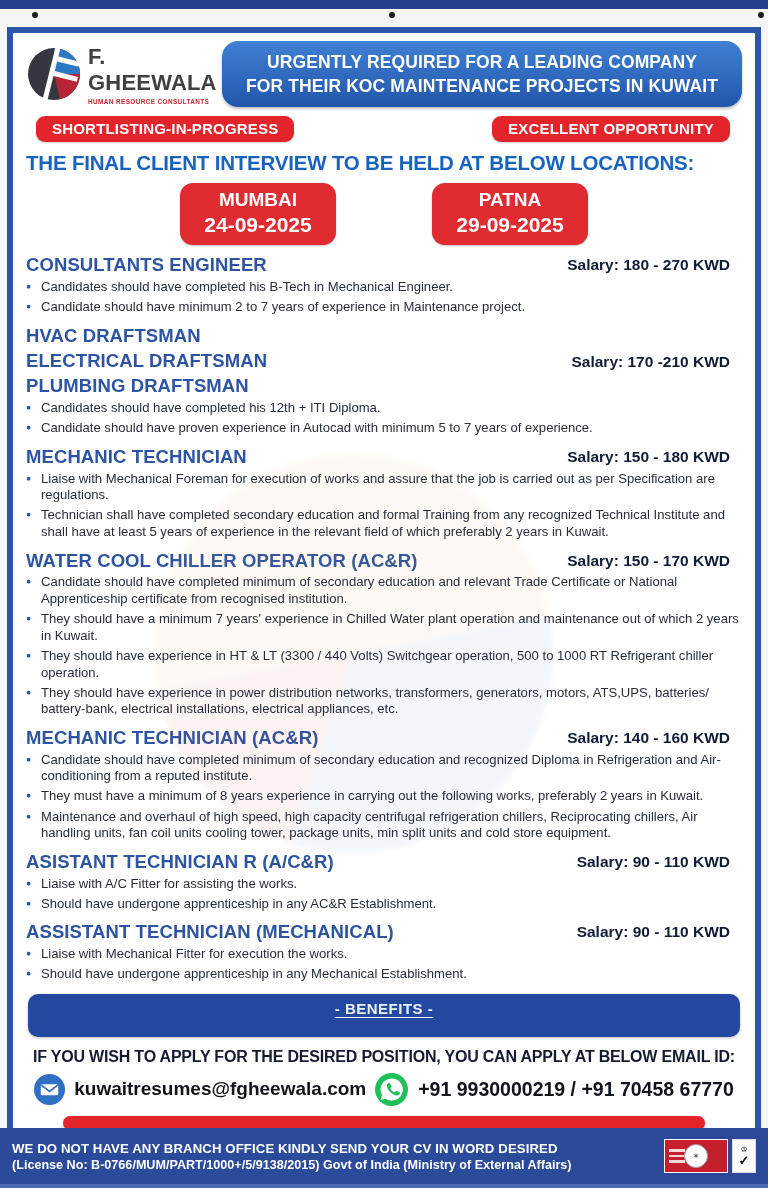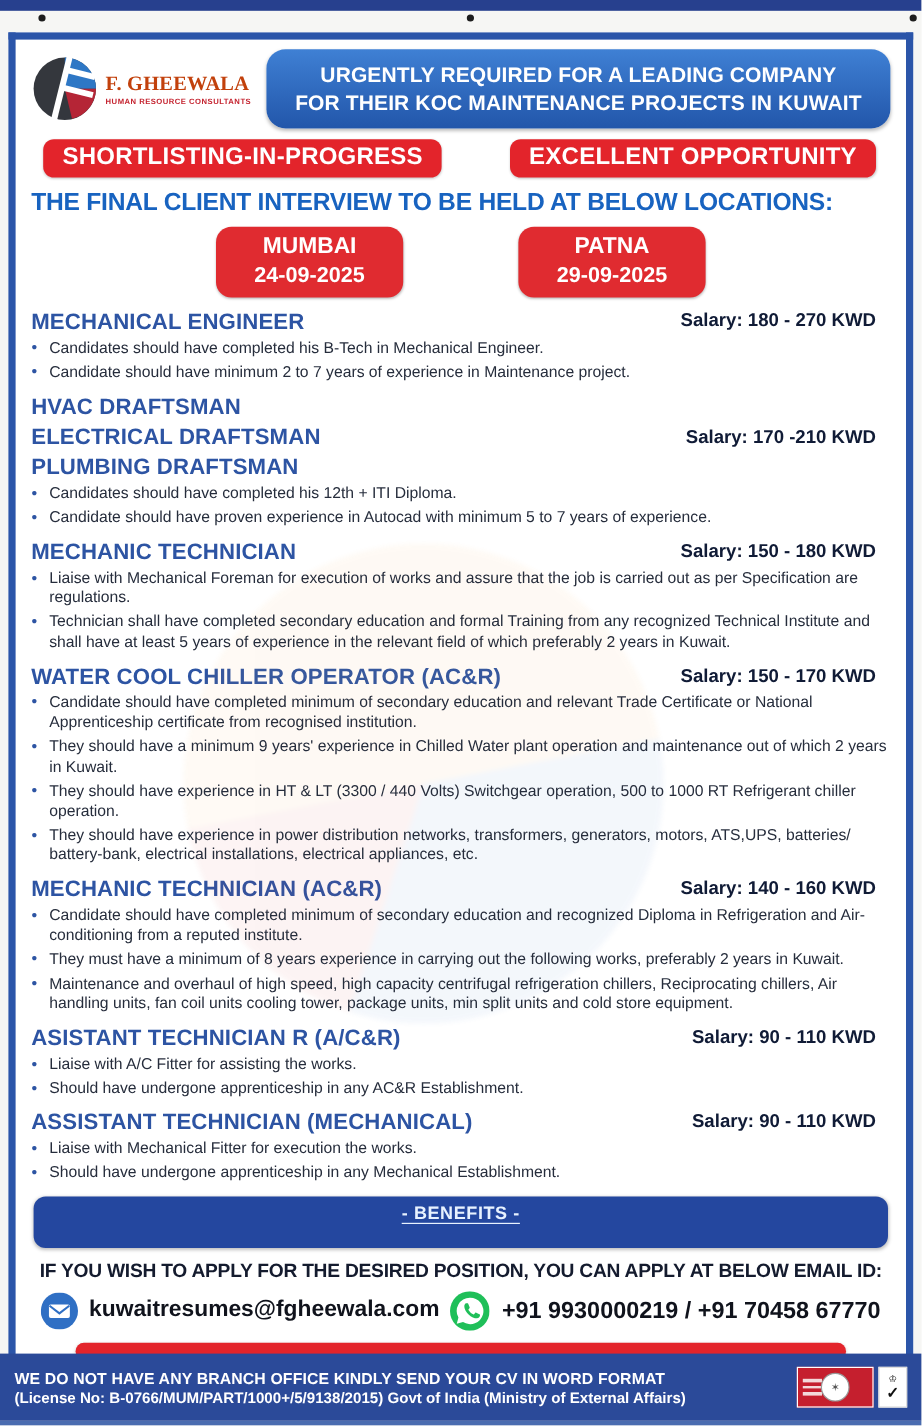--- a/index.html
+++ b/index.html
@@ -29,52 +29,52 @@
     background:conic-gradient(#f6a23c 0 22%, #2f6fc4 0 55%, #d2302d 0 72%, #f6a23c 0);
     opacity:0.05; filter:blur(2px);
     pointer-events:none;
   }
 
   
   .header-row { display:flex; align-items:center; gap:10px; }
   .logo-block { width:186px; display:flex; align-items:center; gap:6px; flex:none; }
   .logo-mark { width:56px; height:56px; flex:none; }
   .logo-texts { display:flex; flex-direction:column; }
-  .logo-name { color:#c2410c; font-weight:bold; font-size:17px; letter-spacing:0.2px;font-family:Liberation Serif, serif; }
+  .logo-name { color:#404040; font-weight:bold; font-size:22px; letter-spacing:0.2px; }
   .logo-tagline { color:#c52430; font-weight:bold; font-size:6.4px; letter-spacing:0.4px; margin-top:2px; }
   .banner {
     flex:1; background:linear-gradient(180deg,#3f80d4,#2256aa);
     border-radius:16px; padding:9px 14px; text-align:center;
     color:#fff; font-weight:bold; font-size:17.5px; line-height:1.38;
     box-shadow:0 2px 3px rgba(0,0,0,0.25);
     letter-spacing:0.1px;
   }
 
   
   .badges-row { display:flex; justify-content:space-between; margin:9px 12px 0 10px; }
   .pill {
-    background:#e3242b; color:#fff; font-weight:bold; font-size:20px;
+    background:#e3242b; color:#fff; font-weight:bold; font-size:15px;
     padding:4px 16px 5px; border-radius:9px; letter-spacing:0.2px;
     box-shadow:0 1px 2px rgba(0,0,0,0.2);
   }
 
   .main-heading {
     margin-top:9px; color:#1863c0; font-weight:800; font-size:20.5px;
     letter-spacing:-0.2px; white-space:nowrap;
   }
 
   
   .locations-row { display:flex; justify-content:center; gap:96px; margin-top:8px; }
   .loc-box {
     background:#e02b30; color:#fff; text-align:center; border-radius:13px;
     padding:6px 22px 8px; min-width:156px;
     box-shadow:0 1px 2px rgba(0,0,0,0.25);
   }
   .loc-city { font-weight:bold; font-size:19px; }
-  .loc-date { font-weight:bold; font-size:18px; margin-top:2px; }
+  .loc-date { font-weight:bold; font-size:21px; margin-top:2px; }
 
   
   .job { margin-top:9px; }
   .job-head { display:flex; justify-content:space-between; align-items:flex-start; }
   .job-head.multi { align-items:center; }
   .job-titles { display:flex; flex-direction:column; gap:4px; }
   .job-title { color:#2d54a3; font-weight:800; font-size:18.5px; letter-spacing:0.1px; line-height:1.15; }
   .salary { color:#101b36; font-weight:bold; font-size:15.5px; white-space:nowrap; padding:2px 12px 0 0; }
   .job ul { list-style:none; margin-top:3px; }
   .job li {
@@ -183,21 +183,21 @@
       <div class="loc-date">24-09-2025</div>
     </div>
     <div class="loc-box">
       <div class="loc-city">PATNA</div>
       <div class="loc-date">29-09-2025</div>
     </div>
   </div>
 
   <div class="job">
     <div class="job-head">
-      <span class="job-title">MECHANICAL ENGINEER</span>
+      <span class="job-title">CONSULTANTS ENGINEER</span>
       <span class="salary">Salary: 180 - 270 KWD</span>
     </div>
     <ul>
       <li>Candidates should have completed his B-Tech in Mechanical Engineer.</li>
       <li>Candidate should have minimum 2 to 7 years of experience in Maintenance project.</li>
     </ul>
   </div>
 
   <div class="job">
     <div class="job-head multi">
@@ -225,21 +225,21 @@
     </ul>
   </div>
 
   <div class="job">
     <div class="job-head">
       <span class="job-title">WATER COOL CHILLER OPERATOR (AC&amp;R)</span>
       <span class="salary">Salary: 150 - 170 KWD</span>
     </div>
     <ul>
       <li>Candidate should have completed minimum of secondary education and relevant Trade Certificate or National Apprenticeship certificate from recognised institution.</li>
-      <li>They should have a minimum 9 years' experience in Chilled Water plant operation and maintenance out of which 2 years in Kuwait.</li>
+      <li>They should have a minimum 7 years' experience in Chilled Water plant operation and maintenance out of which 2 years in Kuwait.</li>
       <li>They should have experience in HT &amp; LT (3300 / 440 Volts) Switchgear operation, 500 to 1000 RT Refrigerant chiller operation.</li>
       <li>They should have experience in power distribution networks, transformers, generators, motors, ATS,UPS, batteries/ battery-bank, electrical installations, electrical appliances, etc.</li>
     </ul>
   </div>
 
   <div class="job">
     <div class="job-head">
       <span class="job-title">MECHANIC TECHNICIAN (AC&amp;R)</span>
       <span class="salary">Salary: 140 - 160 KWD</span>
     </div>
@@ -294,21 +294,21 @@
 
   <div class="ribbon">
     
     
     
   </div>
 </div>
 
 <div class="footer">
   <div class="footer-lines">
-    <span class="footer-line1">WE DO NOT HAVE ANY BRANCH OFFICE KINDLY SEND YOUR CV IN WORD FORMAT</span>
+    <span class="footer-line1">WE DO NOT HAVE ANY BRANCH OFFICE KINDLY SEND YOUR CV IN WORD DESIRED</span>
     <span class="footer-line2">(License No: B-0766/MUM/PART/1000+/5/9138/2015) Govt of India (Ministry of External Affairs)</span>
   </div>
   <div class="certs">
     <div class="cert-red">
       <span class="bars">
           <i></i>
           <i></i>
           <i></i>
         </span>
       <span class="cert-seal">✶</span>

